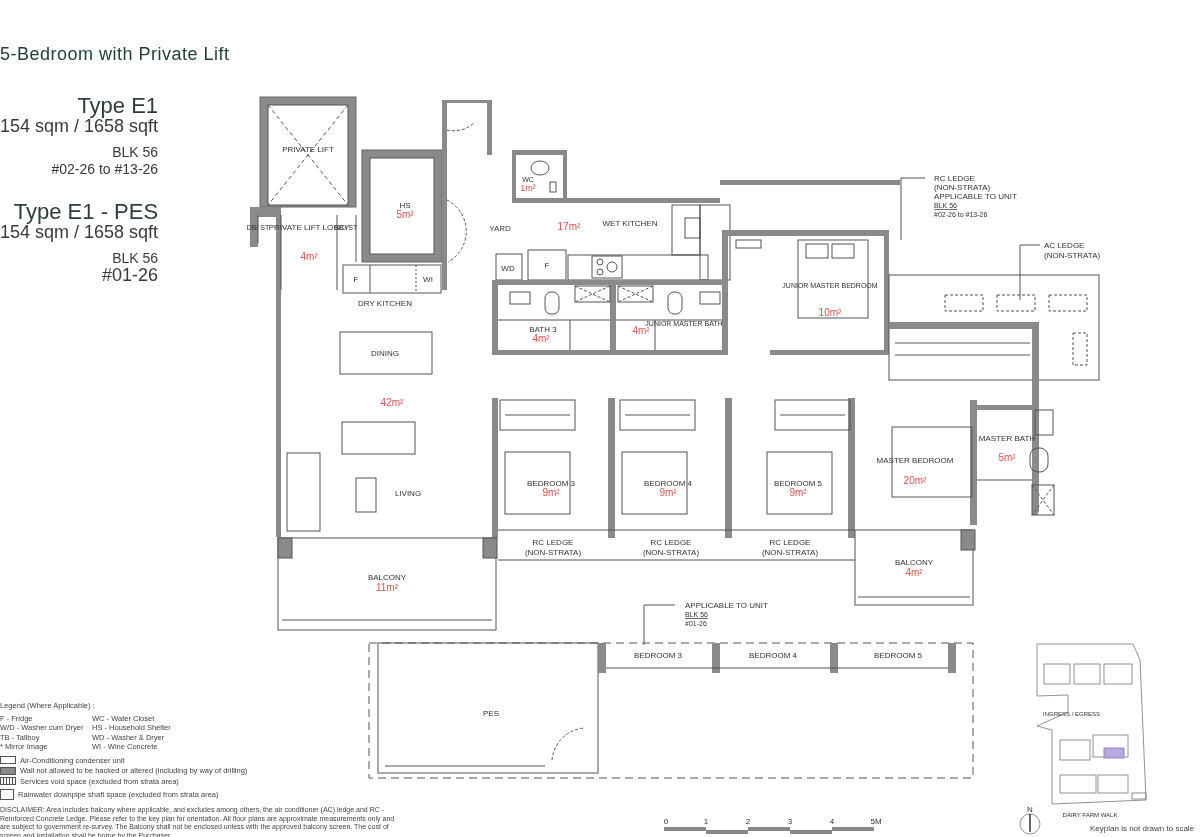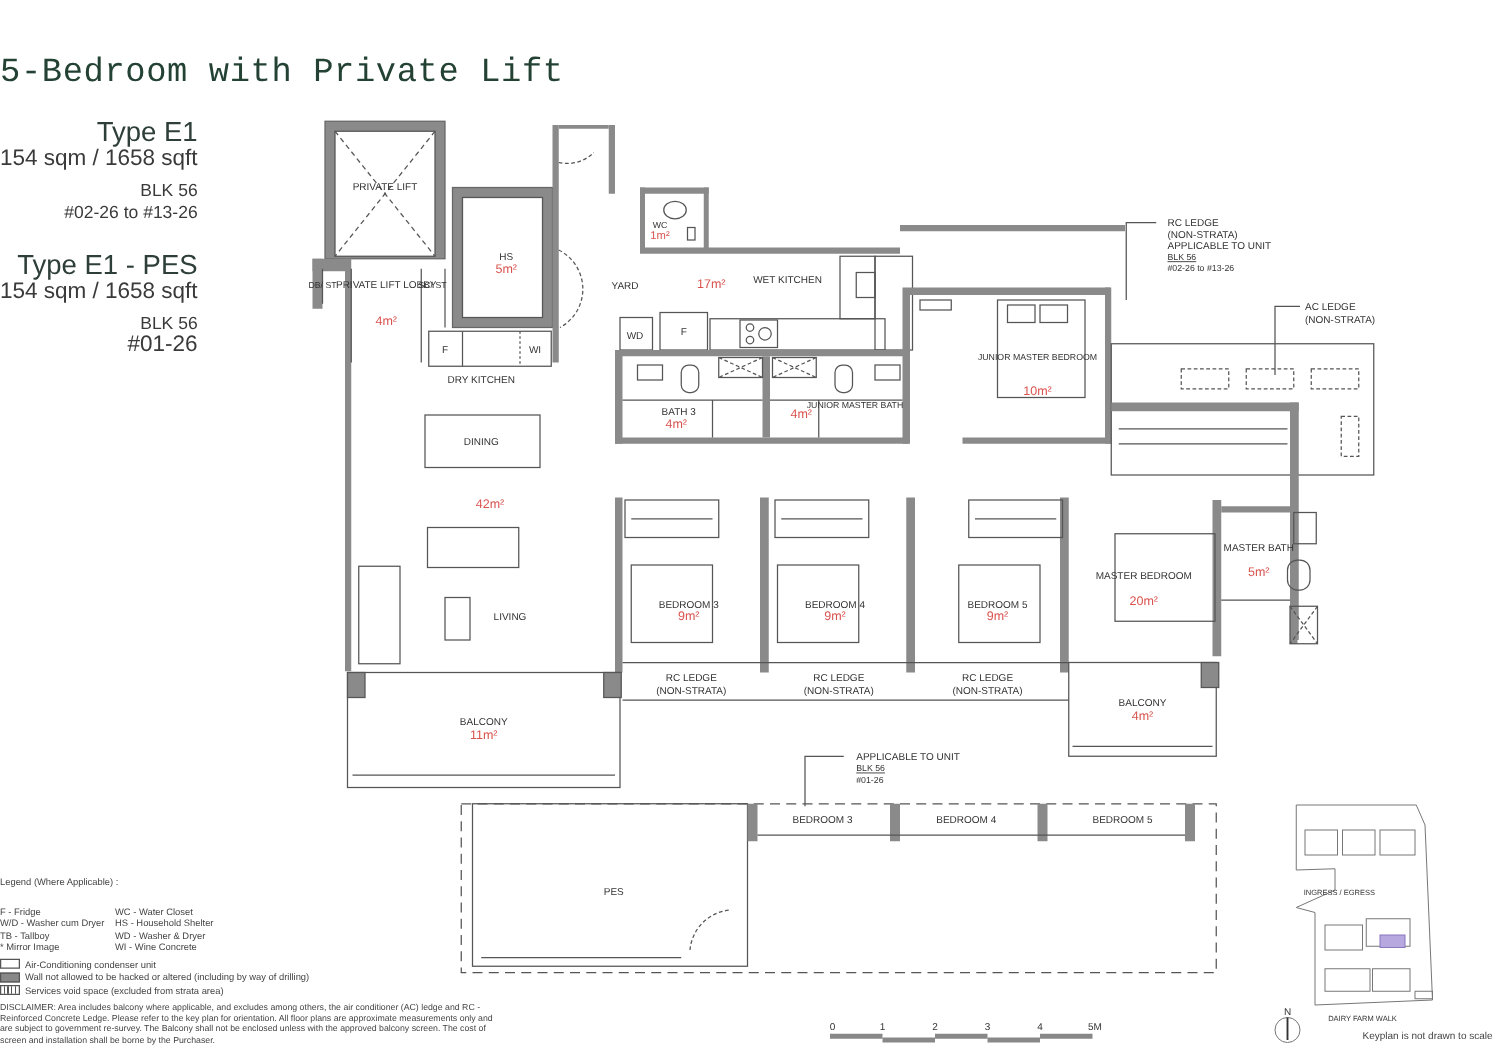--- a/index.html
+++ b/index.html
@@ -1,26 +1,26 @@
 <!DOCTYPE html>
 <html><head>
 <meta charset="utf-8">
 <style>
   html, body { margin:0; padding:0; background:#fff; }
   body { width:1200px; height:837px; position:relative; overflow:hidden; font-family:"Liberation Sans", sans-serif; color:#333; }
-  .title { position:absolute; left:0; top:44px; font-family:Liberation Mono, monospace; font-size:27px; color:#234234; letter-spacing:0.5px; }
+  .title { position:absolute; left:0; top:44px; font-family:Liberation Sans, sans-serif; font-size:18px; color:#234234; letter-spacing:0.5px; }
   .type-block { position:absolute; left:0; color:#3a3a3a;text-align:right; }
   .type-name { font-size:22px; color:#2e3e38; line-height:24px; }
   .type-size { font-size:18px; line-height:16px; }
   .blk { font-size:14px; line-height:17px; margin-top:10px; }
   svg { position:absolute; left:0; top:0; }
   .lbl { font-family:"Liberation Sans", sans-serif; font-size:8px; fill:#333; text-anchor:middle; }
   .area { font-family:"Liberation Sans", sans-serif; font-size:10px; fill:#d9534f; text-anchor:middle; }
   .legend { position:absolute; left:0; top:701px; font-size:7.5px; color:#444; line-height:9.5px; width:400px; }
-  .legend-grid { display:grid; grid-template-columns:88px 80px 1fr; column-gap:4px; margin-top:14px; }
+  .legend-grid { display:grid; grid-template-columns:88px 80px 1fr; column-gap:4px; margin-top:3px; }
   .sym-row { display:flex; align-items:center; gap:4px; margin-top:1px; }
   .sym { width:14px; height:6px; border:1px solid #555; display:inline-block; }
   .sym.filled { background:#888; }
   .sym.void { background:repeating-linear-gradient(90deg,#fff 0 2px,#555 2px 3px); }
   .sym.rain { width:12px; height:9px; border:1.5px solid #555; }
   .disclaimer { margin-top:6px; font-size:7px; line-height:8.5px; }
   .keyplan-note { position:absolute; left:1050px; top:824px; font-size:8px; color:#444;padding-left:40px; }
 </style>
 </head>
 <body>
@@ -308,17 +308,21 @@
         <span>Air-Conditioning condenser unit</span>
       </div>
     <div class="sym-row">
         <span class="sym filled"></span>
         <span>Wall not allowed to be hacked or altered (including by way of drilling)</span>
       </div>
     <div class="sym-row">
         <span class="sym void"></span>
         <span>Services void space (excluded from strata area)</span>
       </div>
+    <div class="sym-row" style="margin-top:3px">
+        <span class="sym rain"></span>
+        <span>Rainwater downpipe shaft space (excluded from strata area)</span>
+      </div>
   </div>
   <div class="disclaimer">DISCLAIMER: Area includes balcony where applicable, and excludes among others, the air conditioner (AC) ledge and RC - Reinforced Concrete Ledge. Please refer to the key plan for orientation. All floor plans are approximate measurements only and are subject to government re-survey. The Balcony shall not be enclosed unless with the approved balcony screen. The cost of screen and installation shall be borne by the Purchaser.</div>
 </div>
 
 <div class="keyplan-note">Keyplan is not drawn to scale</div>
 
 </body></html>

